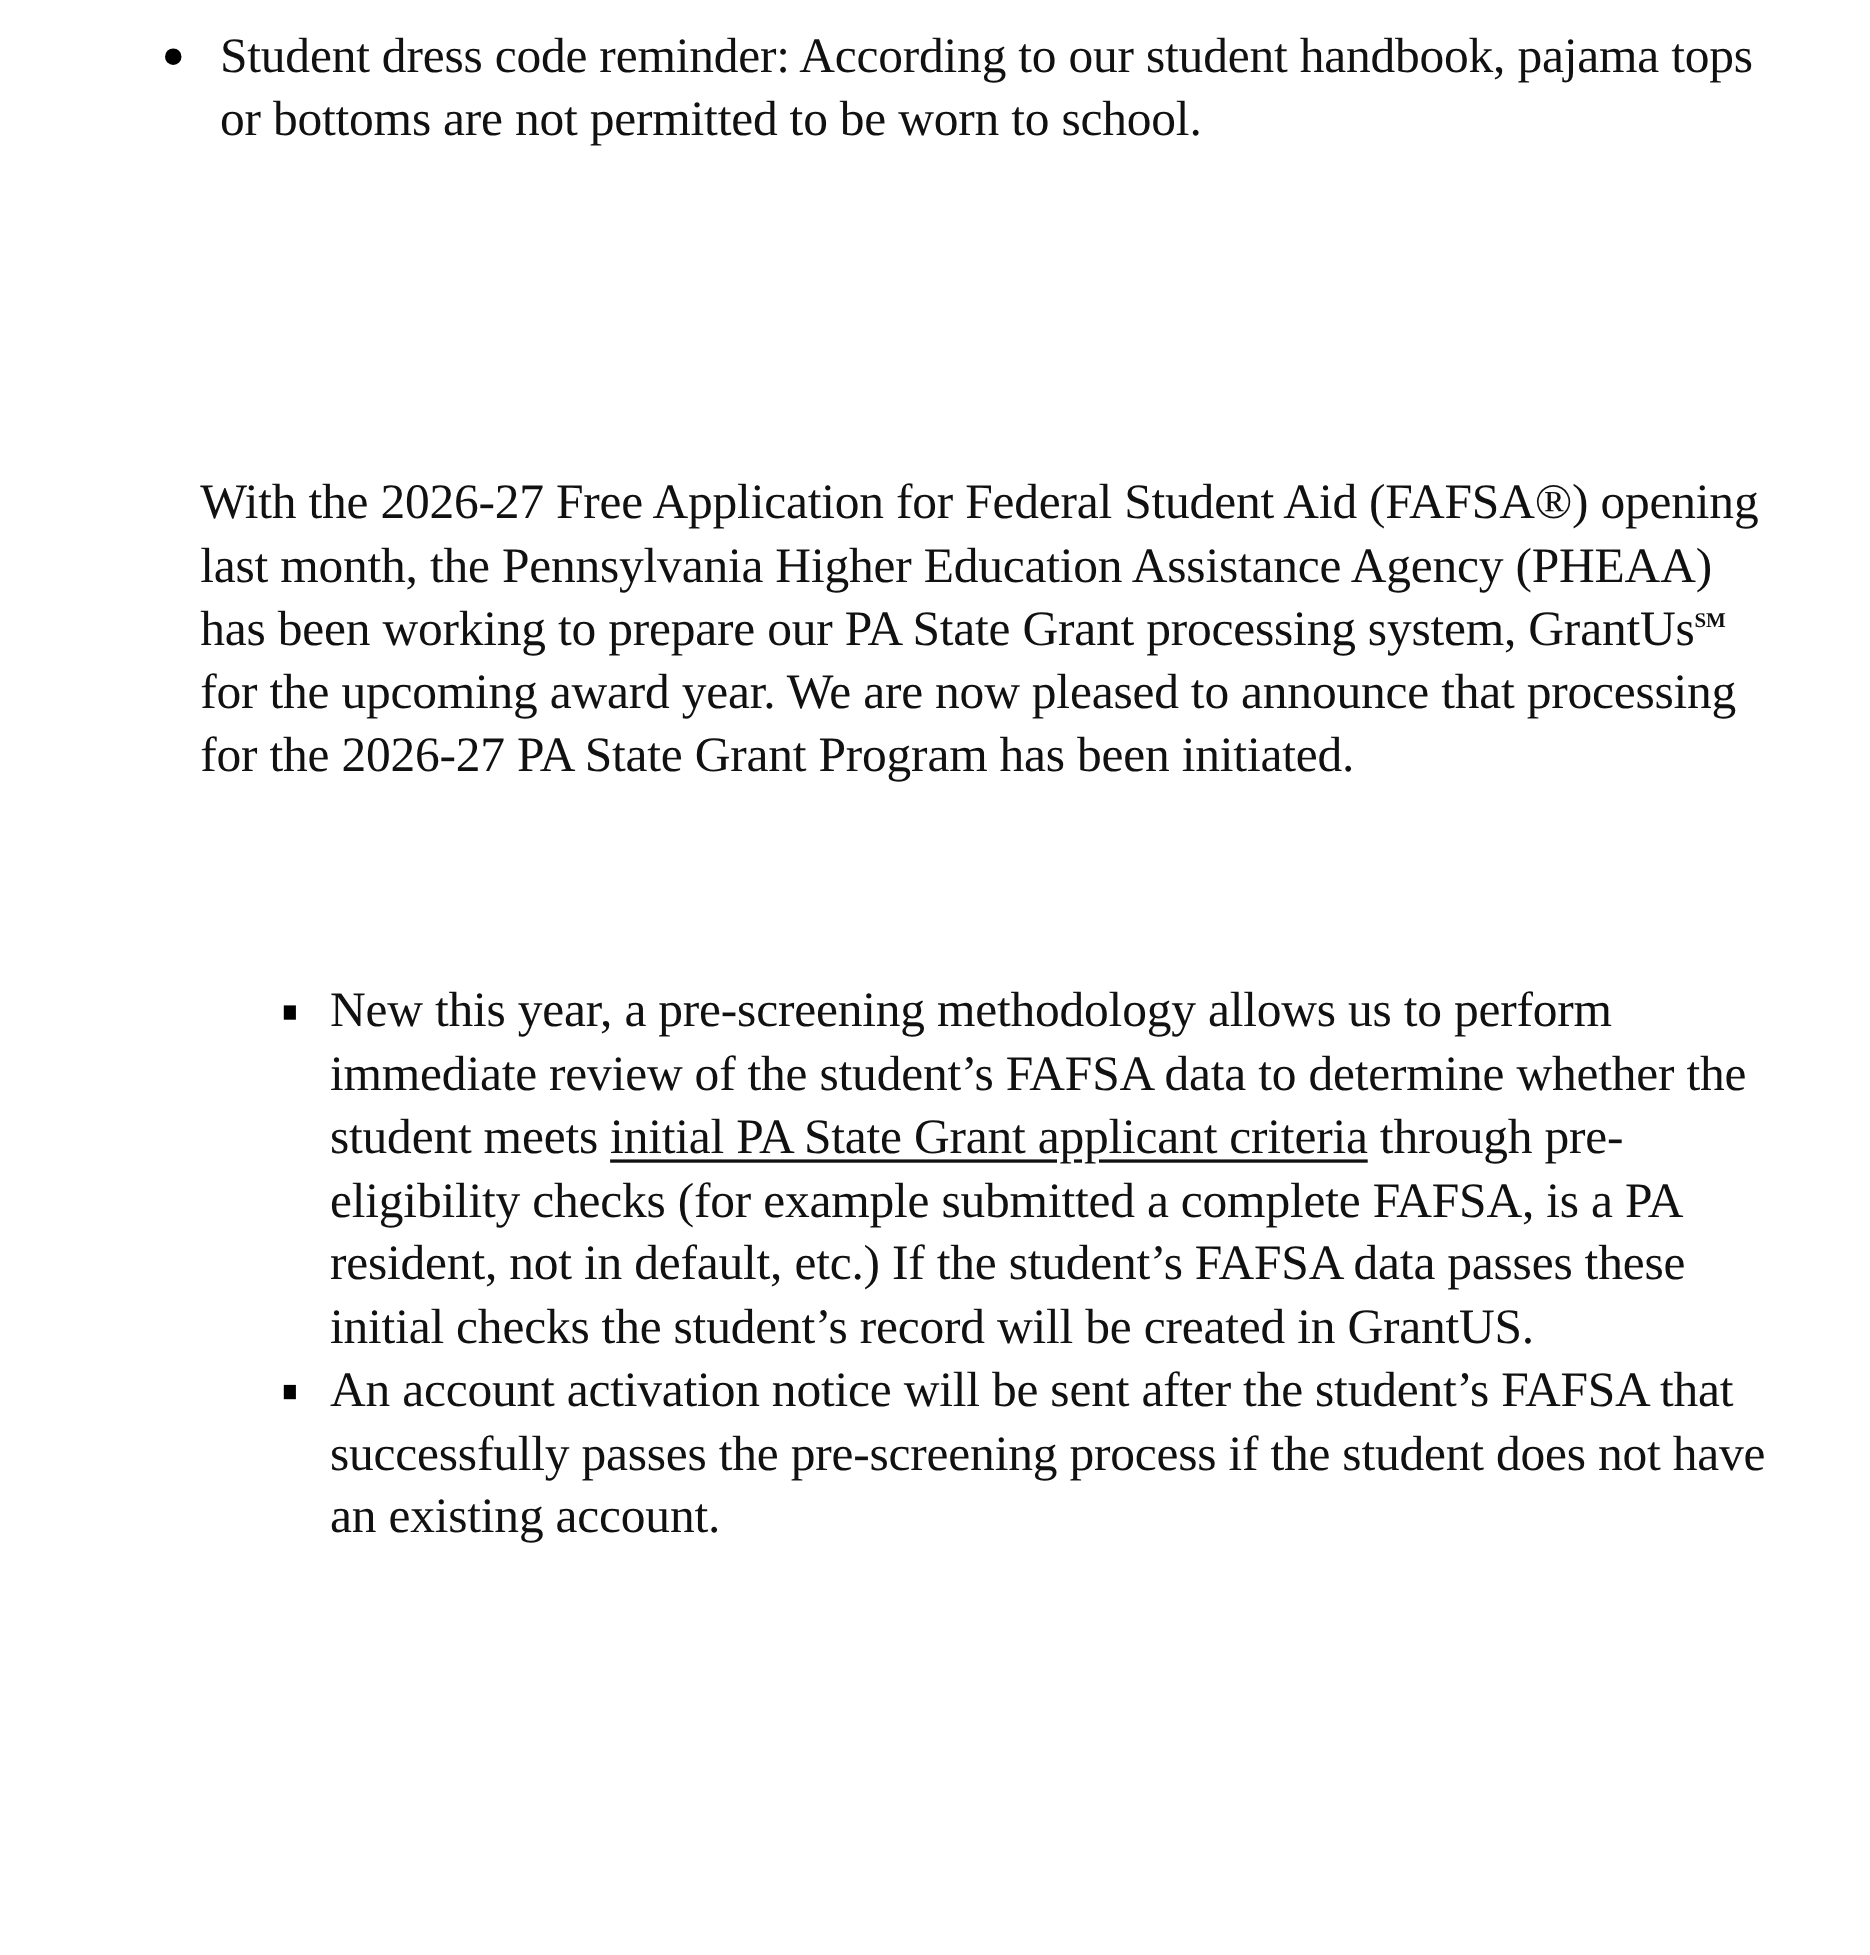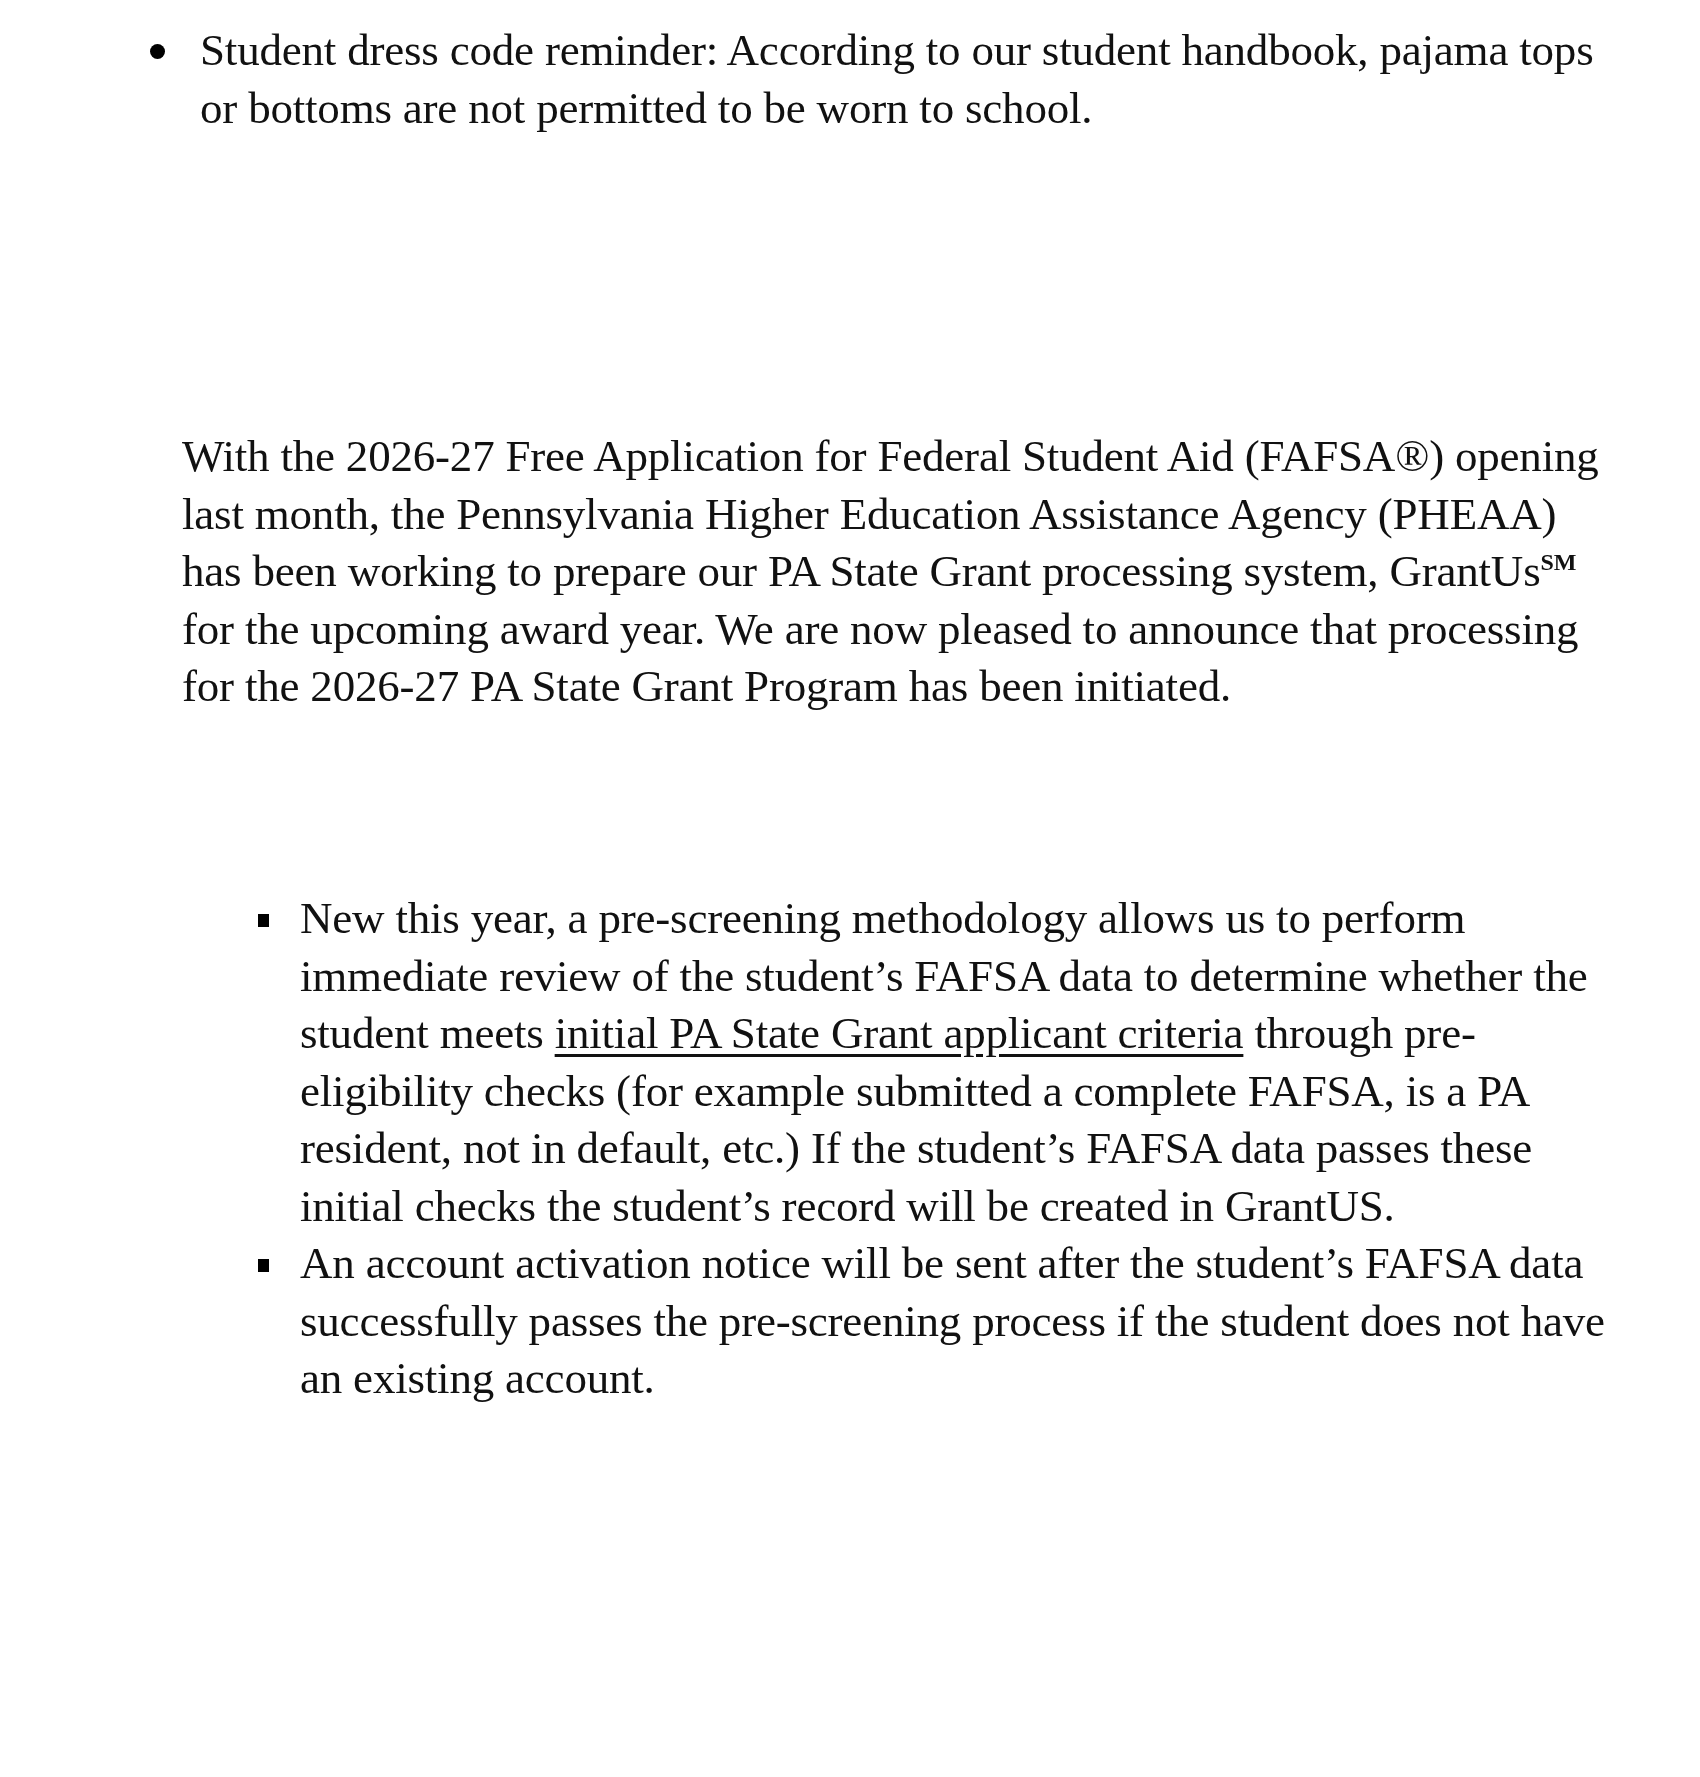--- a/index.html
+++ b/index.html
@@ -83,21 +83,21 @@
       text-decoration-thickness: 3px;
       text-underline-offset: 6px;
     }
     .email-link {
       color: #1f6fbf;
       text-decoration: underline;
       text-decoration-thickness: 3px;
       text-underline-offset: 6px;
     }
     sup.sm {
-      font-size: 24px;
+      font-size: 19px;
       vertical-align: 16px;
       line-height: 0;
       font-weight: bold;
     }
     .block { display: block; }
   </style>
 </head>
 <body>
 
 <div class="page">
@@ -112,17 +112,17 @@
 
   <p class="intro-paragraph text"><span>With the 2026-27 Free Application for Federal Student Aid (FAFSA®) opening last month, the Pennsylvania Higher Education Assistance Agency (PHEAA) has been working to prepare our PA State Grant processing system, GrantUs</span><sup class="sm">SM</sup><span> for the upcoming award year. We are now pleased to announce that processing for the 2026-27 PA State Grant Program has been initiated.</span></p>
 
   <ul class="square-list text">
     <li class="square-item">
       <span class="square-bullet"></span>
       <span>New this year, a pre-screening methodology allows us to perform immediate review of the student’s FAFSA data to determine whether the student meets </span><a class="underlined" style="color:#111111;">initial PA State Grant applicant criteria</a><span> through pre-eligibility checks (for example submitted a complete FAFSA, is a PA resident, not in default, etc.) If the student’s FAFSA data passes these initial checks the student’s record will be created in GrantUS.</span>
     </li>
     <li class="square-item">
       <span class="square-bullet"></span>
-      <span>An account activation notice will be sent after the student’s FAFSA data successfully passes the pre-screening process if the student does not have an existing account.</span>
+      <span>An account activation notice will be sent after the student’s FAFSA that successfully passes the pre-screening process if the student does not have an existing account.</span>
     </li>
   </ul>
 
 </div>
 
 </body></html>

